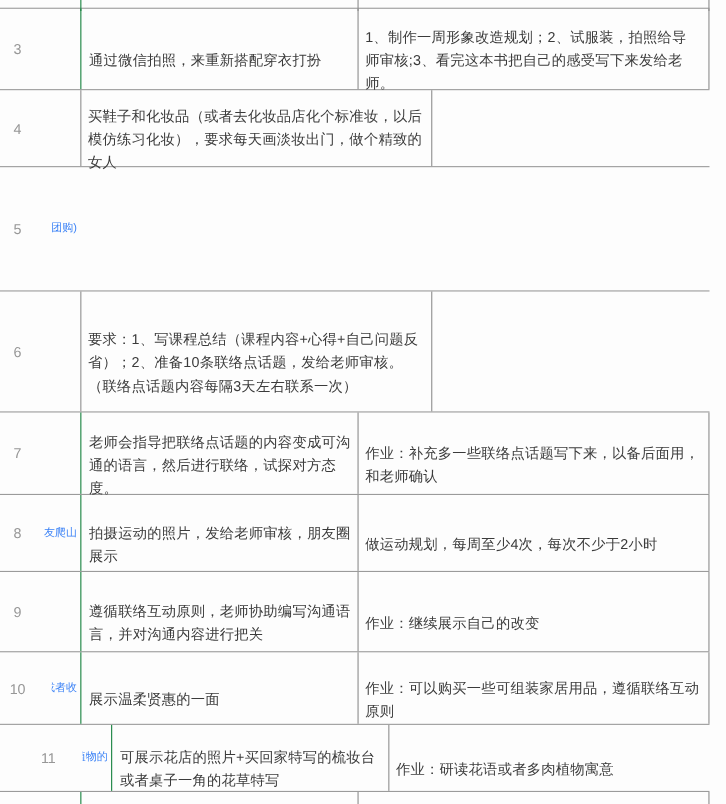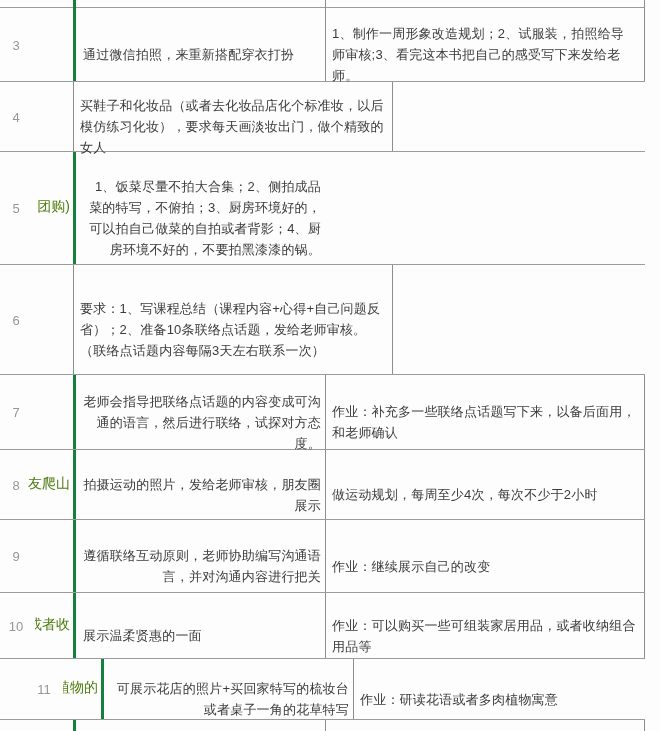--- a/index.html
+++ b/index.html
@@ -48,35 +48,34 @@
     text-align: center;
     font-size: 13px;
     color: #979797;
   }
   .side-label {
     position: absolute;
     right: 3px;
     top: 50%;
     transform: translateY(-58%);
     white-space: nowrap;
-    font-size: 14px;
-    color: #4d7c0f;
+    font-size: 10px;
+    color: #3b82f6;
   }
   .side-label.clipped {
     clip-path: inset(0 0 0 7px);
   }
   .cell-task {
     width: 252px;
     flex: none;
     box-sizing: border-box;
-    border-left: 3px solid #15803d;
+    border-left: 1px solid #15803d;
     display: flex;
     align-items: center;
     padding: 5px 4px 5px 7px;
-    text-align: right;
   }
   .cell-assign {
     width: 320px;
     flex: none;
     box-sizing: border-box;
     border-left: 1px solid #8e8e8e;
     border-right: 1px solid #8e8e8e;
     display: flex;
     align-items: center;
     padding: 5px 7px 5px 6px;
@@ -122,23 +121,20 @@
     <div class="cell-assign">
       <div class="txt">买鞋子和化妆品（或者去化妆品店化个标准妆，以后模仿练习化妆），要求每天画淡妆出门，做个精致的女人</div>
     </div>
   </div>
 
   <div class="row" style="height: 113px;">
     <div class="cell-left">
       <div class="row-num">5</div>
       <div class="side-label">团购)</div>
     </div>
-    <div class="cell-task">
-      <div class="txt">1、饭菜尽量不拍大合集；2、侧拍成品菜的特写，不俯拍；3、厨房环境好的，可以拍自己做菜的自拍或者背影；4、厨房环境不好的，不要拍黑漆漆的锅。</div>
-    </div>
   </div>
 
   <div class="row" style="height: 110px;">
     <div class="cell-left">
       <div class="row-num">6</div>
       <div class="side-label"></div>
     </div>
     <div class="cell-assign">
       <div class="txt">要求：1、写课程总结（课程内容+心得+自己问题反省）；2、准备10条联络点话题，发给老师审核。（联络点话题内容每隔3天左右联系一次）</div>
     </div>
@@ -185,21 +181,21 @@
 
   <div class="row" style="height: 66px;">
     <div class="cell-left">
       <div class="row-num">10</div>
       <div class="side-label clipped">或者收</div>
     </div>
     <div class="cell-task">
       <div class="txt">展示温柔贤惠的一面</div>
     </div>
     <div class="cell-assign">
-      <div class="txt">作业：可以购买一些可组装家居用品，或者收纳组合用品等</div>
+      <div class="txt">作业：可以购买一些可组装家居用品，遵循联络互动原则</div>
     </div>
   </div>
 
   <div class="row" style="height: 61px; padding-left: 28px;">
     <div class="cell-left">
       <div class="row-num">11</div>
       <div class="side-label clipped">植物的</div>
     </div>
     <div class="cell-task">
       <div class="txt">可展示花店的照片+买回家特写的梳妆台或者桌子一角的花草特写</div>

